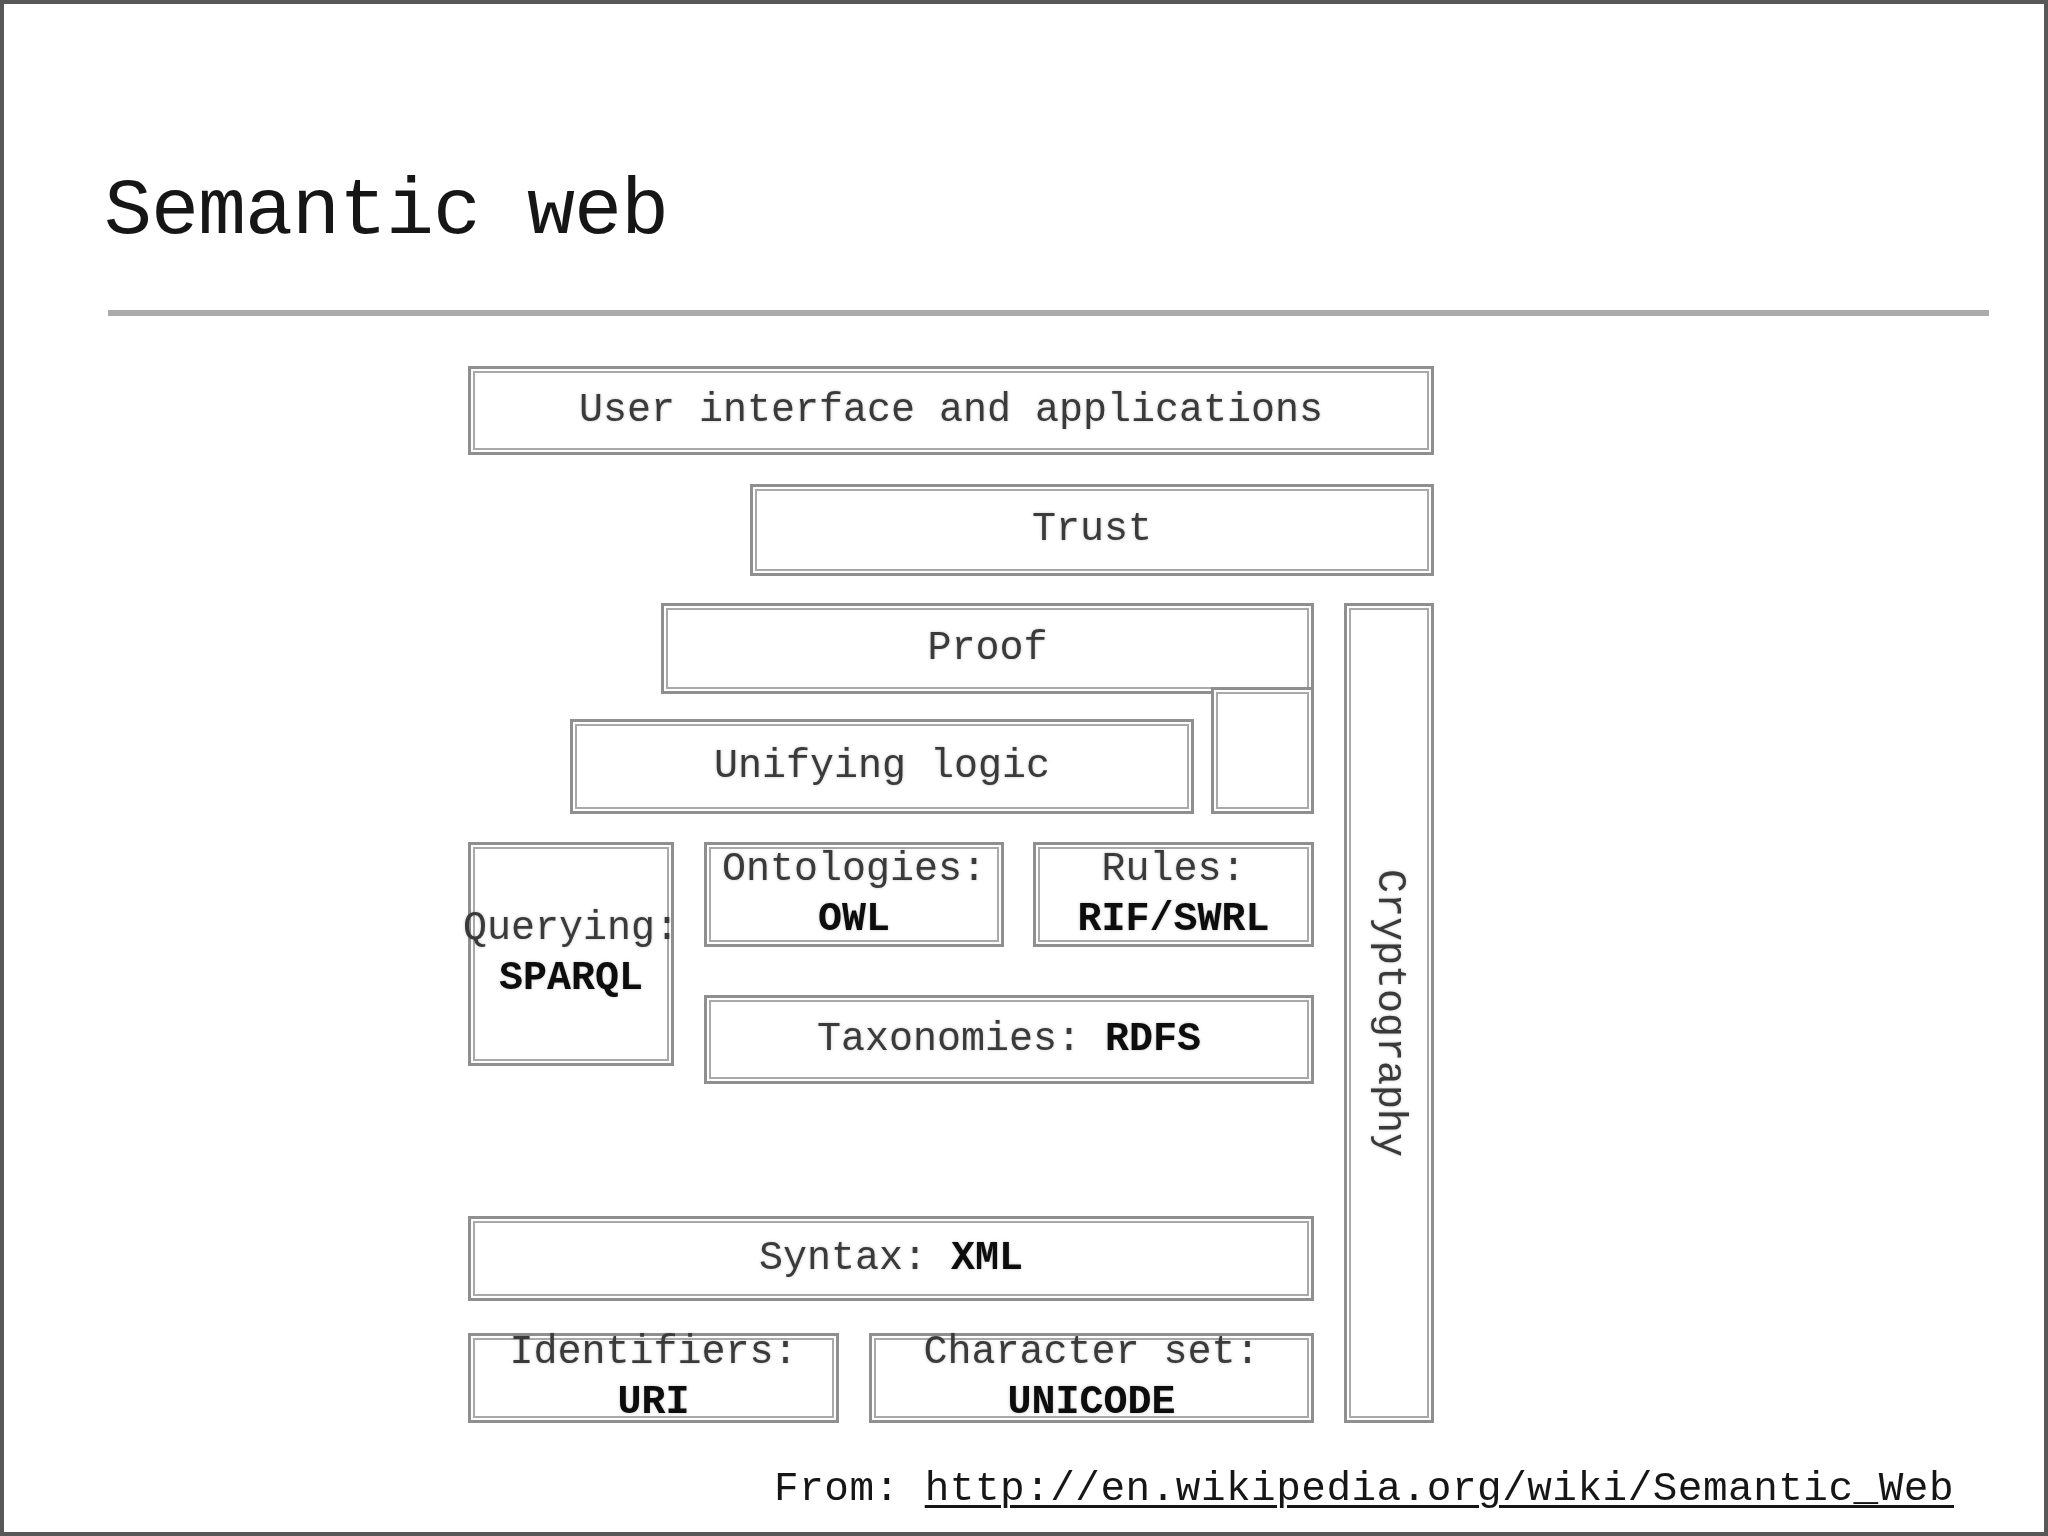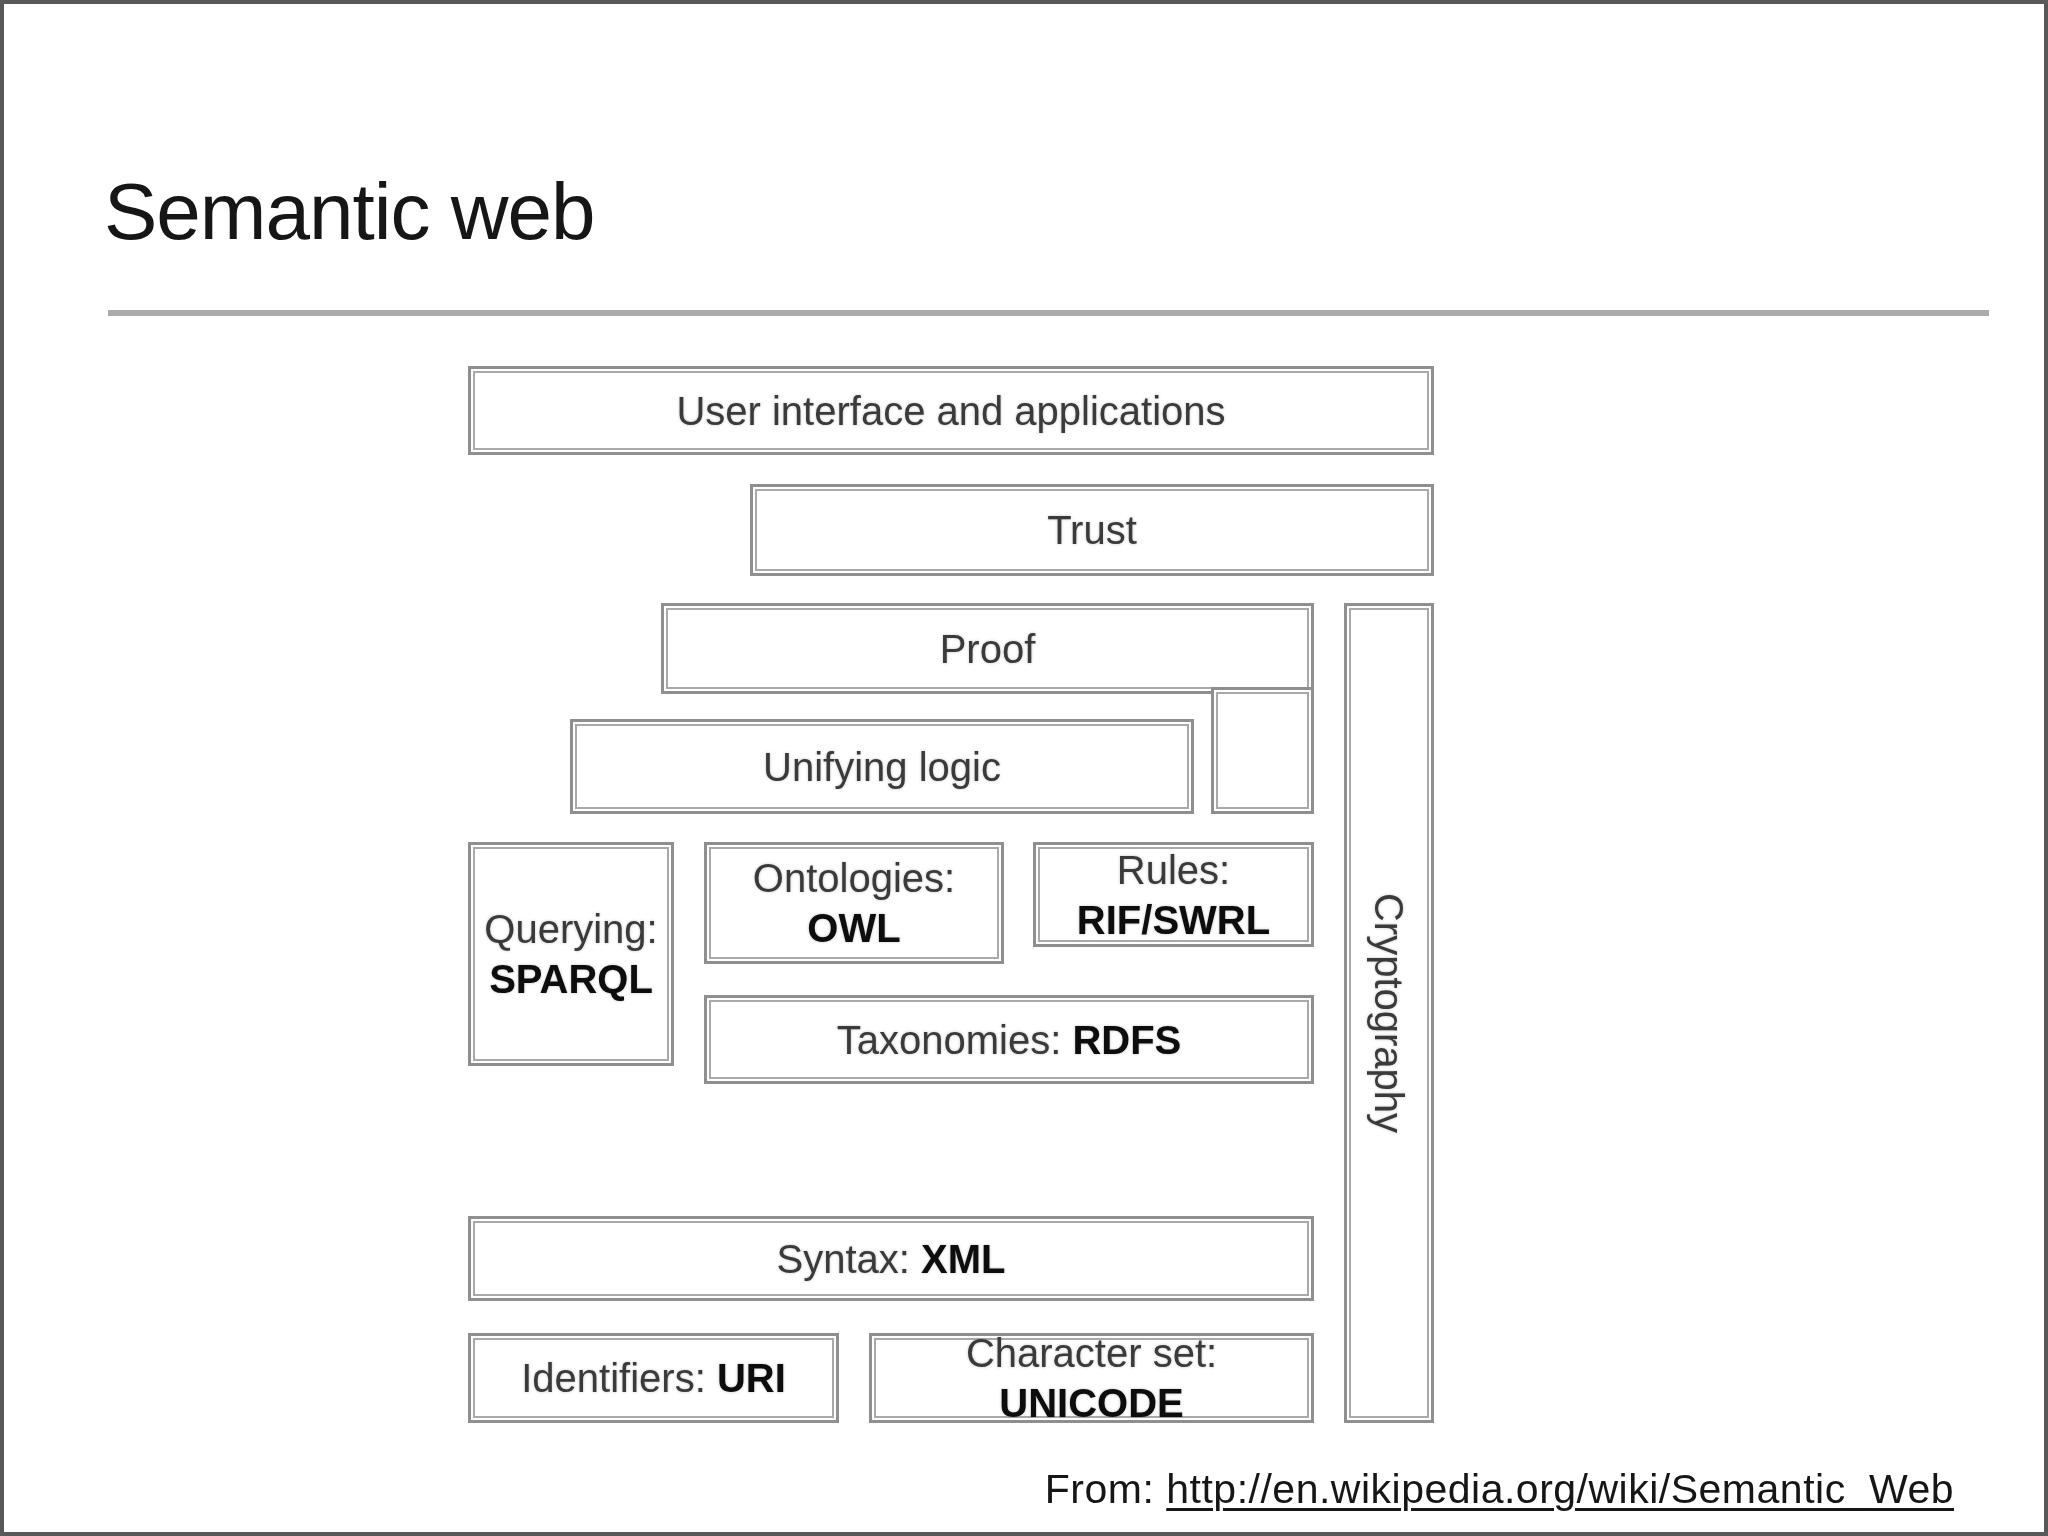--- a/index.html
+++ b/index.html
@@ -3,21 +3,21 @@
 <meta charset="utf-8">
 <style>
   html,body{margin:0;padding:0;background:#fff;}
   .slide{
     position:relative;
     width:2048px;height:1536px;
     box-sizing:border-box;
     background:#fff;
     border:4px solid #585858;
     overflow:hidden;
-    font-family:Liberation Sans, sans-serif;
+    font-family:Liberation Mono, monospace;
   }
   .title{
     position:absolute;left:100px;top:168px;
     font-size:80px;line-height:1;letter-spacing:-1px;
     color:#161616;font-weight:400;
   }
   .divider{
     position:absolute;left:104px;top:306px;
     width:1881px;height:6px;background:#ababab;
   }
@@ -35,21 +35,21 @@
   .box .lbl b, .box b{font-weight:bold;color:#0d0d0d;}
   .inline-lbl span{display:inline;}
   .stacked .lbl span{display:block;}
   
   .b-ui        {left:464px; top:362px;  width:966px; height:89px;align-items:center;}
   .b-trust     {left:746px; top:480px;  width:684px; height:92px;}
   .b-proof     {left:657px; top:599px;  width:653px; height:91px;}
   .b-proof-tab {left:1207px;top:683px;  width:103px; height:127px;}
   .b-unifying  {left:566px; top:715px;  width:624px; height:95px;}
   .b-querying  {left:464px; top:838px;  width:206px; height:224px;}
-  .b-ontologies{left:700px; top:838px;  width:300px; height:122px;}
+  .b-ontologies{left:700px; top:838px;  width:300px; height:105px;}
   .b-rules     {left:1029px;top:838px;  width:281px; height:105px;}
   .b-taxonomies{left:700px; top:991px;  width:610px; height:89px;}
   .b-data      {left:464px; top:1090px; width:846px; height:90px;}
   .b-syntax    {left:464px; top:1212px; width:846px; height:85px;}
   .b-ids       {left:464px; top:1329px; width:371px; height:90px;}
   .b-charset   {left:865px; top:1329px; width:445px; height:90px;}
   .b-crypto    {left:1340px;top:599px;  width:90px;  height:820px;}
   .b-crypto .lbl{transform:rotate(90deg);white-space:nowrap;}
   .footer{
     position:absolute;top:1462px;right:90px;

